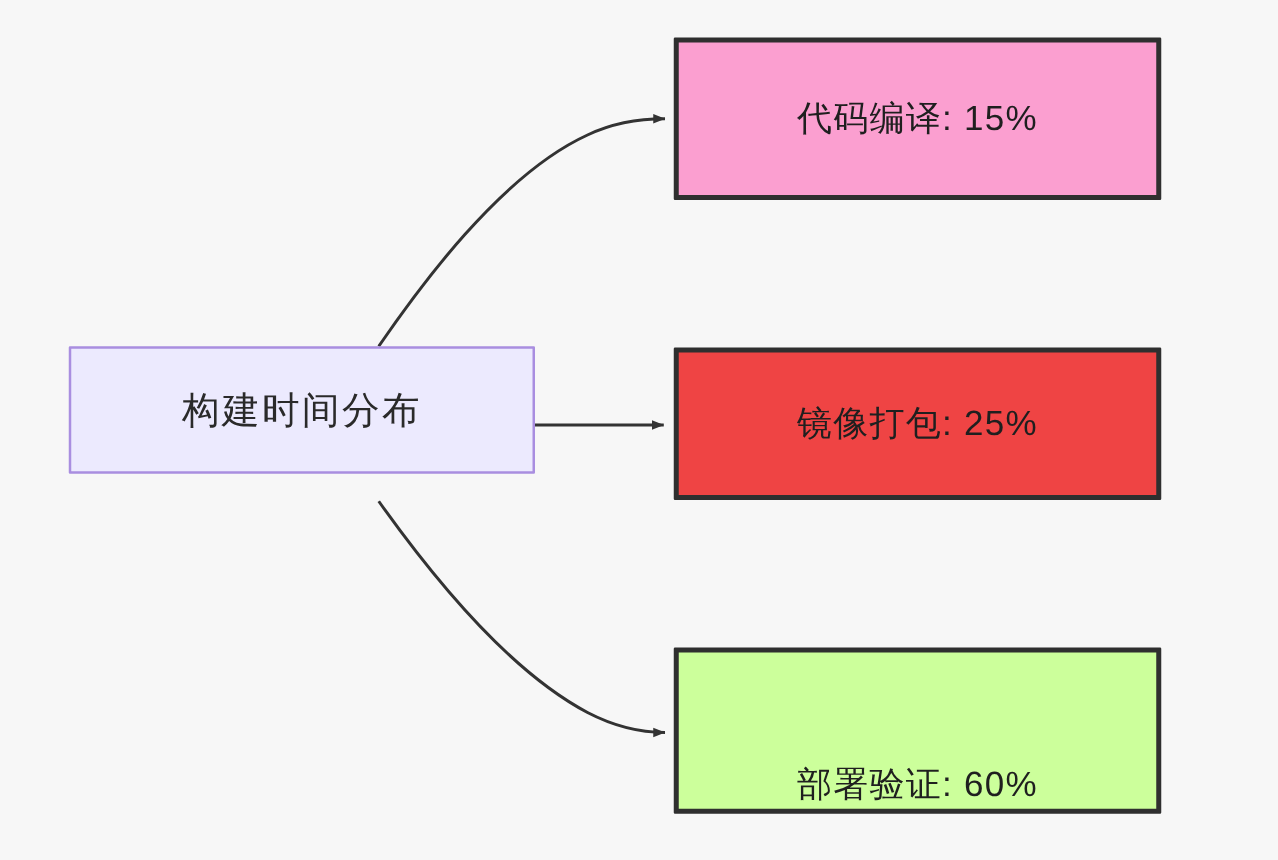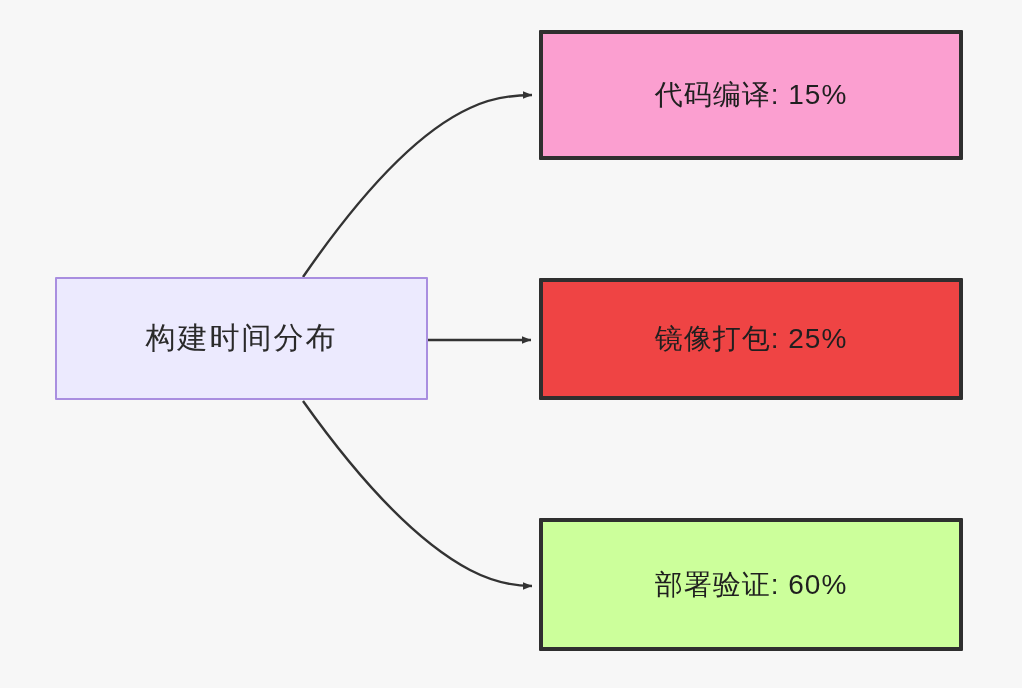--- a/index.html
+++ b/index.html
@@ -37,35 +37,35 @@
   .node-label {
     color: #262626;
     letter-spacing: 0.5px;
     white-space: nowrap;
   }
   
   #node-root {
     left: 55px;
     top: 277px;
     width: 373px;
-    height: 123px;
+    height: 102px;
     background: #eceafe;
     border: 2px solid #a98ee0;
     border-radius: 1px;
     z-index: 3;
   }
   #node-root .node-label {
     font-size: 30px;
     color: #2a2a2a;
     letter-spacing: 2px;
   }
   
   .leaf {
     left: 539px;
-    width: 424px;
+    width: 390px;
     border: 4px solid #2f2f2f;
     border-radius: 1px;
     z-index: 3;
   }
   .leaf .node-label {
     font-size: 28px;
     color: #1f1f1f;
     letter-spacing: 1px;
   }
   #node-compile {
@@ -75,20 +75,21 @@
   }
   #node-package {
     top: 278px;
     height: 122px;
     background: #ef4444;
   }
   #node-deploy {
     top: 518px;
     height: 133px;
     background: #ccff9b;
+    align-items: flex-end;
   }
 </style>
 </head>
 <body>
 
 <div id="diagram-canvas">
 
   <svg id="edge-layer" viewBox="0 0 1022 688" width="1022" height="688" xmlns="http://www.w3.org/2000/svg">
     <defs>
       <marker id="arrow-head" markerWidth="11" markerHeight="11" refX="9.4" refY="4.2" orient="auto" markerUnits="userSpaceOnUse">

